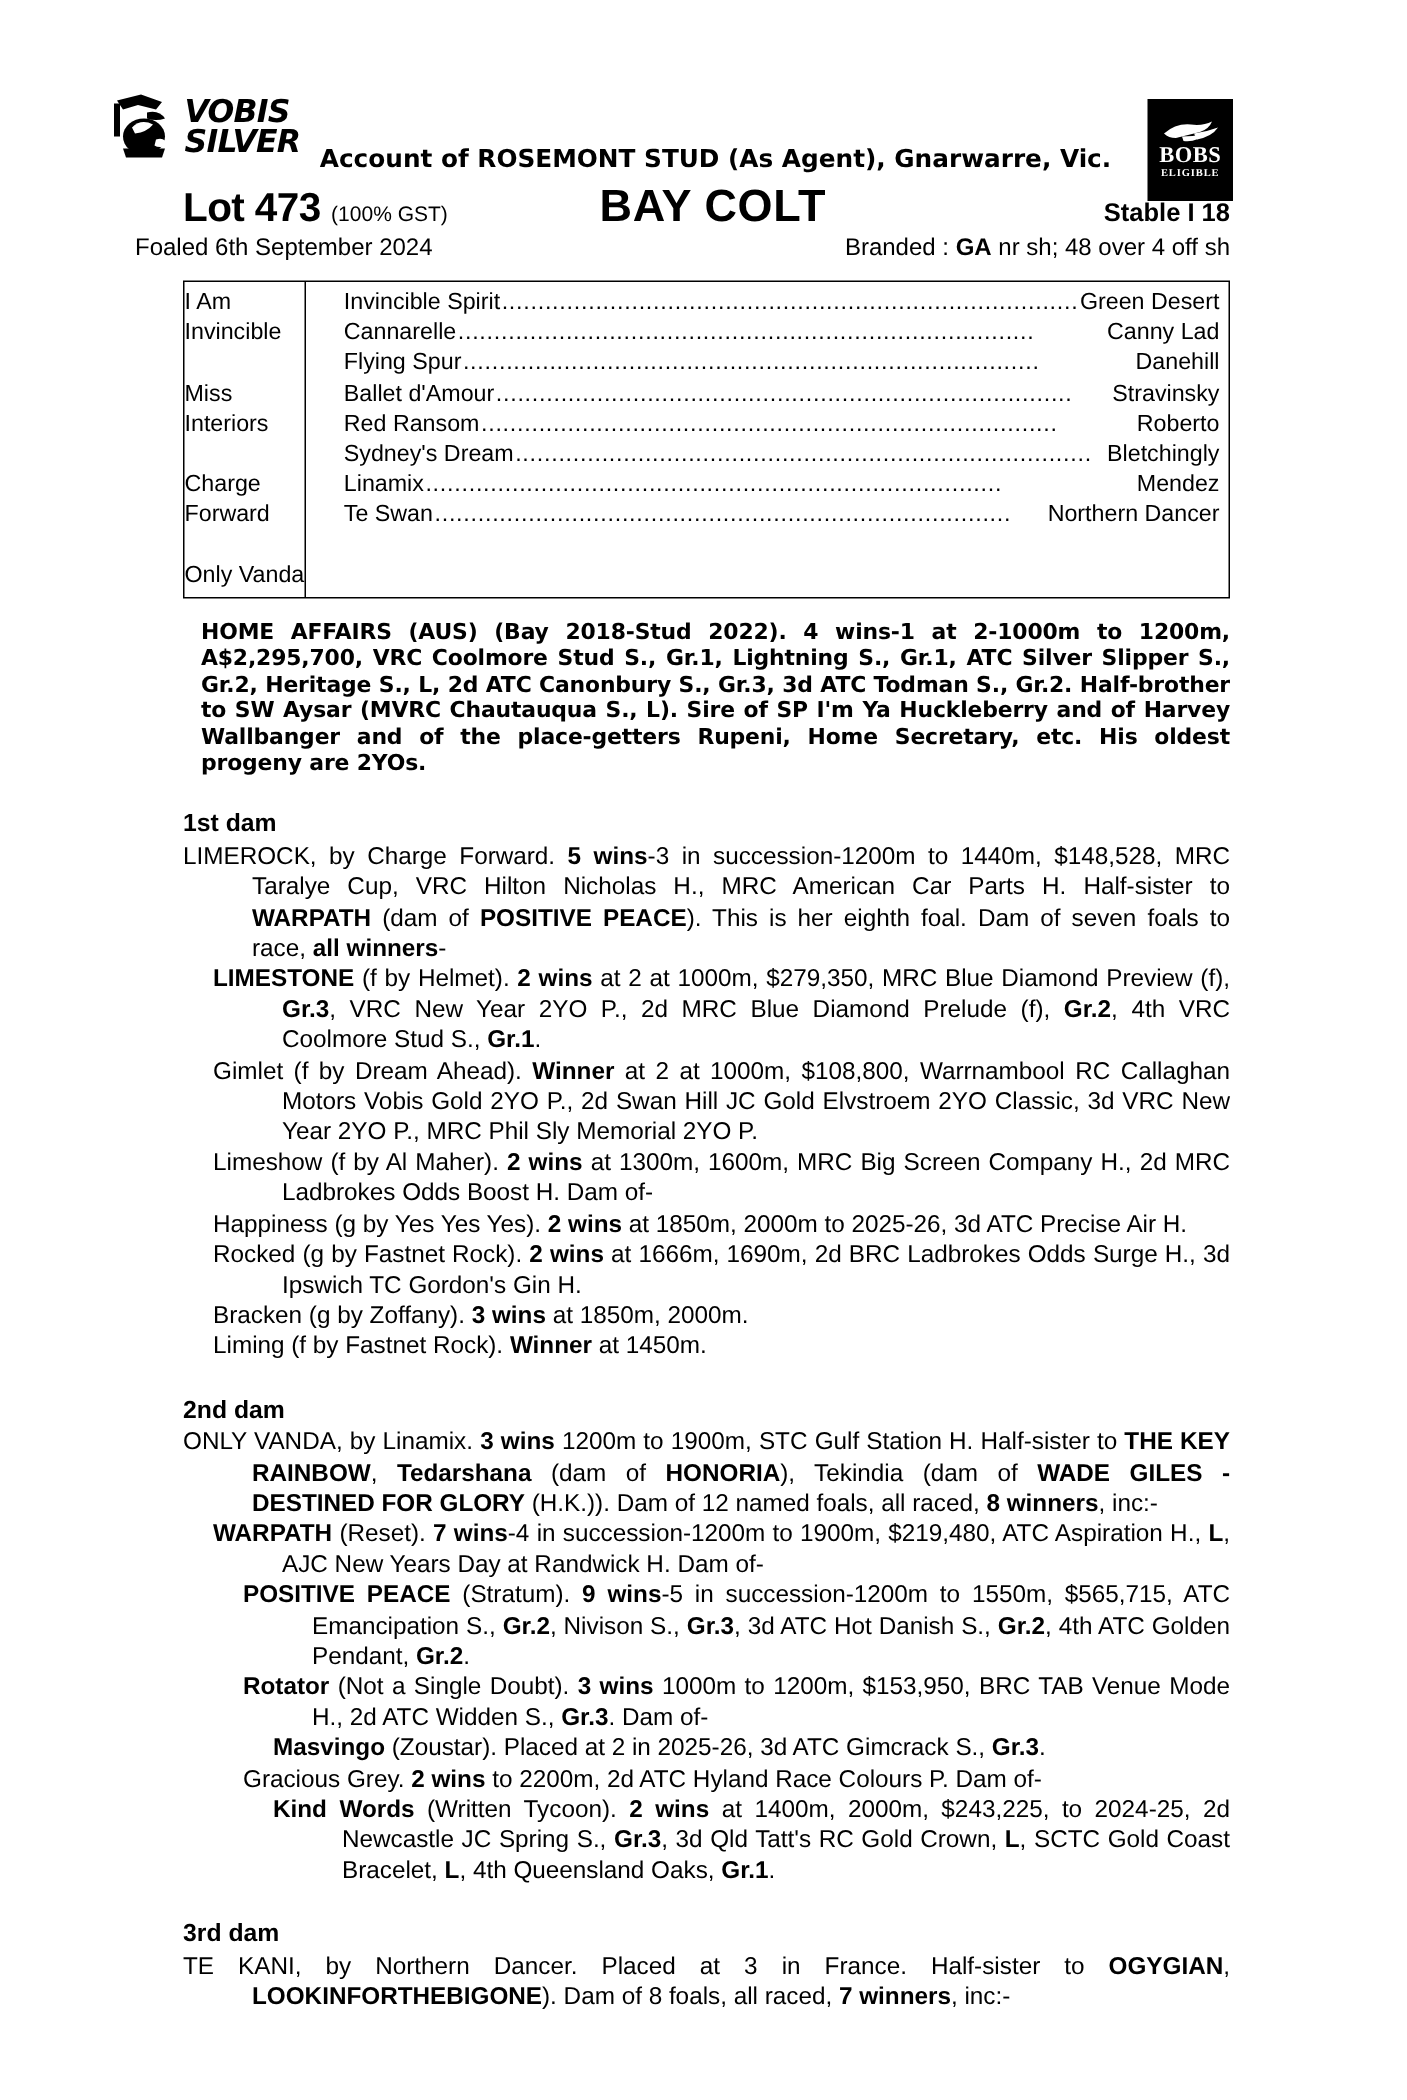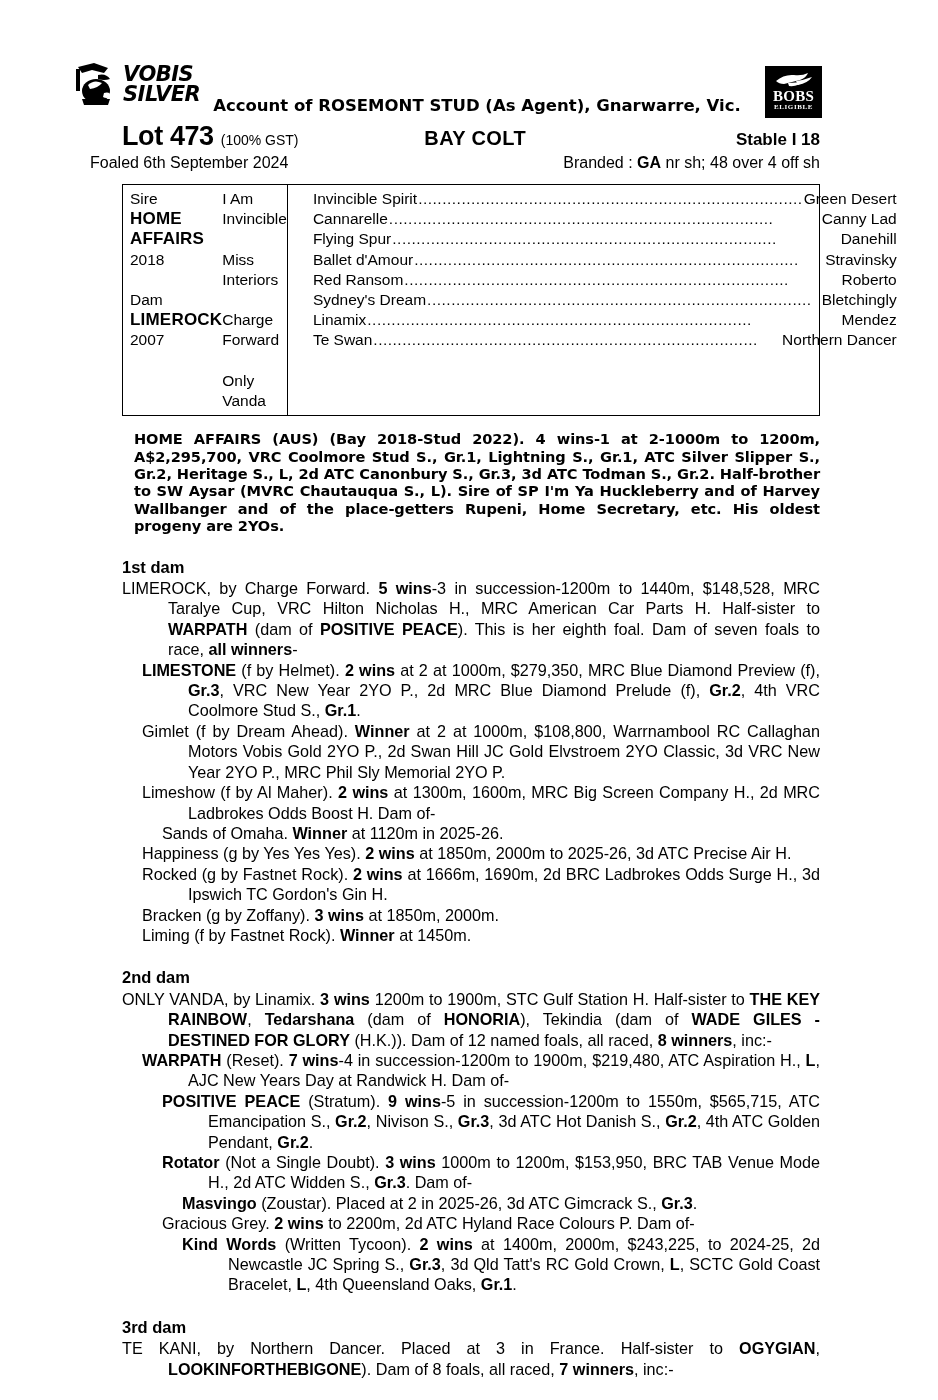--- a/index.html
+++ b/index.html
@@ -20,21 +20,21 @@
   }
   .logo-mark{width:46px;height:46px;position:relative;flex:0 0 46px;}
   .logo-text{
     font-family:"DejaVu Sans", sans-serif;
     font-weight:bold;font-style:italic;
     font-size:21px;line-height:20px;letter-spacing:-0.5px;
     margin-left:3px;
   }
   .bobs{
     position:absolute;right:116px;top:66px;
-    width:57px;height:52px;background:#000;
+    width:57px;height:68px;background:#000;
     display:flex;flex-direction:column;align-items:center;justify-content:center;
   }
   .bobs-horse{width:40px;height:16px;margin-bottom:1px;}
   .bobs-name{
     font-family:"Liberation Serif", serif;font-weight:bold;
     color:#fff;font-size:15px;line-height:14px;letter-spacing:0.3px;
   }
   .bobs-sub{
     font-family:"Liberation Serif", serif;font-weight:bold;
     color:#fff;font-size:7px;line-height:9px;letter-spacing:0.6px;
@@ -46,21 +46,21 @@
     padding-left:56px;padding-right:40px;
     margin-top:44px;
   }
   .title-row{
     display:flex;align-items:baseline;
     margin:6px 0 0 0;padding:0 118px 0 122px;
   }
   .lot{font-size:27px;font-weight:bold;letter-spacing:-0.4px;white-space:nowrap;}
   .gst{font-size:14px;font-weight:normal;margin-left:7px;}
   .breed{
-    font-size:20px;font-weight:bold;letter-spacing:0.4px;
+    font-size:30px;font-weight:bold;letter-spacing:0.4px;
     margin-left:auto;margin-right:auto;white-space:nowrap;
     transform:translateX(-42px);
   }
   .stable{font-size:17px;font-weight:bold;white-space:nowrap;}
   .sub-row{
     display:flex;justify-content:space-between;
     padding:0 118px 0 90px;margin-top:2px;font-size:16px;
   }
   .brand-line b{font-weight:bold;}
 
@@ -150,29 +150,20 @@
       <span class="stable">Stable I 18</span>
     </div>
 
     <div class="sub-row">
       <span>Foaled 6th September 2024</span>
       <span class="brand-line"><span>Branded : </span><b>GA</b><span> nr sh; 48 over 4 off sh</span></span>
     </div>
   </div>
 
   <div class="ped">
-    <div class="ped-col ped-c1">
-      <div>Sire</div>
-      <div class="ped-name">HOME AFFAIRS</div>
-      <div>2018</div>
-      <div class="spacer"></div>
-      <div>Dam</div>
-      <div class="ped-name">LIMEROCK</div>
-      <div>2007</div>
-    </div>
     <div class="ped-col ped-c2">
       <div>I Am Invincible</div>
       <div class="spacer"></div>
       <div>Miss Interiors</div>
       <div class="spacer"></div>
       <div>Charge Forward</div>
       <div class="spacer"></div>
       <div>Only Vanda</div>
     </div>
     <div class="ped-col ped-c3" id="gp-col">
@@ -220,21 +211,20 @@
   </div>
 
   <div class="sire-block">HOME AFFAIRS (AUS) (Bay 2018-Stud 2022). 4 wins-1 at 2-1000m to 1200m, A$2,295,700, VRC Coolmore Stud S., Gr.1, Lightning S., Gr.1, ATC Silver Slipper S., Gr.2, Heritage S., L, 2d ATC Canonbury S., Gr.3, 3d ATC Todman S., Gr.2. Half-brother to SW Aysar (MVRC Chautauqua S., L). Sire of SP I'm Ya Huckleberry and of Harvey Wallbanger and of the place-getters Rupeni, Home Secretary, etc. His oldest progeny are 2YOs.</div>
 
   <div class="body" id="dam-body">
       <div class="damhead">1st dam</div>
       <p class="e h1"><span>LIMEROCK, by Charge Forward. </span><span class="nm">5 wins</span><span>-3 in succession-1200m to 1440m, $148,528, MRC Taralye Cup, VRC Hilton Nicholas H., MRC American Car Parts H. Half-sister to </span><span class="nm">WARPATH</span><span> (dam of </span><span class="nm">POSITIVE PEACE</span><span>). This is her eighth foal. Dam of seven foals to race, </span><span class="nm">all winners</span><span>-</span></p>
       <p class="e h2"><span class="nm">LIMESTONE</span><span> (f by Helmet). </span><span class="nm">2 wins</span><span> at 2 at 1000m, $279,350, MRC Blue Diamond Preview (f), </span><span class="nm">Gr.3</span><span>, VRC New Year 2YO P., 2d MRC Blue Diamond Prelude (f), </span><span class="nm">Gr.2</span><span>, 4th VRC Coolmore Stud S., </span><span class="nm">Gr.1</span><span>.</span></p>
       <p class="e h2"><span>Gimlet (f by Dream Ahead). </span><span class="nm">Winner</span><span> at 2 at 1000m, $108,800, Warrnambool RC Callaghan Motors Vobis Gold 2YO P., 2d Swan Hill JC Gold Elvstroem 2YO Classic, 3d VRC New Year 2YO P., MRC Phil Sly Memorial 2YO P.</span></p>
       <p class="e h2"><span>Limeshow (f by Al Maher). </span><span class="nm">2 wins</span><span> at 1300m, 1600m, MRC Big Screen Company H., 2d MRC Ladbrokes Odds Boost H. Dam of-</span></p>
-      <p class="e h3"><span>Sands of Omaha. </span><span class="nm">Winner</span><span> at 1120m in 2025-26.</span></p>
       <p class="e h2"><span>Happiness (g by Yes Yes Yes). </span><span class="nm">2 wins</span><span> at 1850m, 2000m to 2025-26, 3d ATC Precise Air H.</span></p>
       <p class="e h2"><span>Rocked (g by Fastnet Rock). </span><span class="nm">2 wins</span><span> at 1666m, 1690m, 2d BRC Ladbrokes Odds Surge H., 3d Ipswich TC Gordon's Gin H.</span></p>
       <p class="e h2"><span>Bracken (g by Zoffany). </span><span class="nm">3 wins</span><span> at 1850m, 2000m.</span></p>
       <p class="e h2"><span>Liming (f by Fastnet Rock). </span><span class="nm">Winner</span><span> at 1450m.</span></p>
       <div class="damhead">2nd dam</div>
       <p class="e h1"><span>ONLY VANDA, by Linamix. </span><span class="nm">3 wins</span><span> 1200m to 1900m, STC Gulf Station H. Half-sister to </span><span class="nm">THE KEY RAINBOW</span><span>, </span><span class="nm">Tedarshana</span><span> (dam of </span><span class="nm">HONORIA</span><span>), Tekindia (dam of </span><span class="nm">WADE GILES - DESTINED FOR GLORY</span><span> (H.K.)). Dam of 12 named foals, all raced, </span><span class="nm">8 winners</span><span>, inc:-</span></p>
       <p class="e h2"><span class="nm">WARPATH</span><span> (Reset). </span><span class="nm">7 wins</span><span>-4 in succession-1200m to 1900m, $219,480, ATC Aspiration H., </span><span class="nm">L</span><span>, AJC New Years Day at Randwick H. Dam of-</span></p>
       <p class="e h3"><span class="nm">POSITIVE PEACE</span><span> (Stratum). </span><span class="nm">9 wins</span><span>-5 in succession-1200m to 1550m, $565,715, ATC Emancipation S., </span><span class="nm">Gr.2</span><span>, Nivison S., </span><span class="nm">Gr.3</span><span>, 3d ATC Hot Danish S., </span><span class="nm">Gr.2</span><span>, 4th ATC Golden Pendant, </span><span class="nm">Gr.2</span><span>.</span></p>
       <p class="e h3"><span class="nm">Rotator</span><span> (Not a Single Doubt). </span><span class="nm">3 wins</span><span> 1000m to 1200m, $153,950, BRC TAB Venue Mode H., 2d ATC Widden S., </span><span class="nm">Gr.3</span><span>. Dam of-</span></p>
       <p class="e h4"><span class="nm">Masvingo</span><span> (Zoustar). Placed at 2 in 2025-26, 3d ATC Gimcrack S., </span><span class="nm">Gr.3</span><span>.</span></p>

